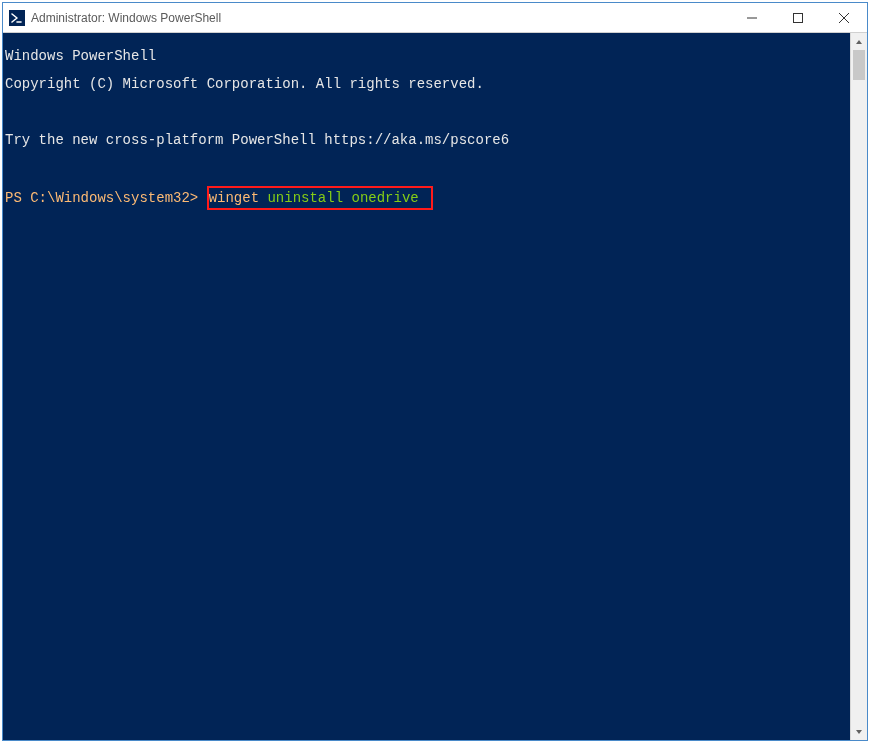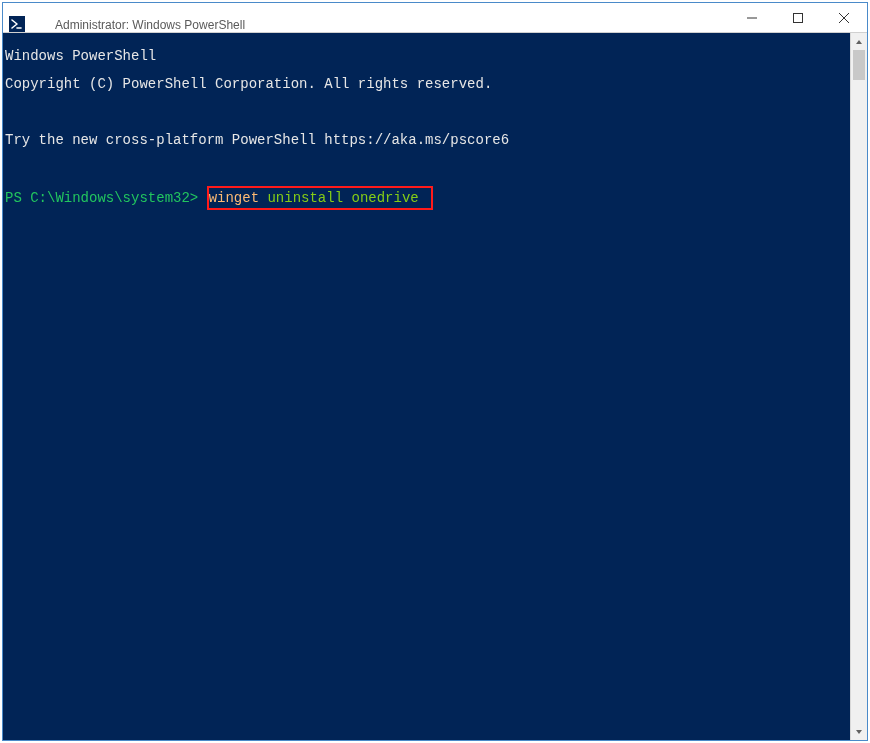--- a/index.html
+++ b/index.html
@@ -14,24 +14,23 @@
     width:866px; height:739px;
     margin:2px;
     border:1px solid #4a8ac9;
     display:flex; flex-direction:column;
     background:#fff;
   }
   
   .titlebar {
     height:30px;
     background:#fff;
-    display:flex; align-items:flex-end;
+    display:flex; align-items:center;
     padding-left:6px;
     border-bottom:1px solid #d0d0d0;
-    gap:24px;
   }
   .app-icon {
     width:16px; height:16px;
     margin-right:6px;
     flex:0 0 auto;
   }
   .title-text {
     font-size:12px;
     color:#5a5a5a;
     flex:0 0 auto;
@@ -59,21 +58,21 @@
     color:#e6e6e6;
     font-family: Consolas, "SimSun", "NSimSun", "Courier New", monospace;
     font-size:14px;
     line-height:14px;
     padding:2px 0 0 2px;
     white-space:pre;
     overflow:hidden;
     position:relative;
   }
   .line { height:14px; }
-  .prompt { color:#22c55e; }
+  .prompt { color:#fdba74; }
   .highlight-box {
     display:inline-block;
     border:2px solid #ff1a1a;
     padding:3px 4px 3px 0;
     margin-top:-3px;
     margin-bottom:-3px;
     line-height:14px;
   }
   .yellow { color:#fdba74; }
   .white { color:#84cc16; }
@@ -135,21 +134,21 @@
             <line x1="0" y1="0" x2="10" y2="10" stroke="#333" stroke-width="1"></line>
             <line x1="10" y1="0" x2="0" y2="10" stroke="#333" stroke-width="1"></line>
           </svg>
       </div>
     </div>
   </div>
 
   <div class="client">
     <div class="terminal">
 <div class="line">Windows PowerShell</div>
-<div class="line">Copyright (C) PowerShell Corporation. All rights reserved.</div>
+<div class="line">Copyright (C) Microsoft Corporation. All rights reserved.</div>
 <div class="line"></div>
 <div class="line">Try the new cross-platform PowerShell https://aka.ms/pscore6</div>
 <div class="line"></div>
 <div class="line"><span class="prompt">PS C:\Windows\system32&gt; </span><span class="highlight-box"><span class="yellow">winget</span><span class="white"> uninstall onedrive</span><span class="cursor"></span></span></div>
     </div>
 
     <div class="scrollbar">
       <div class="sb-btn">
         <svg width="8" height="8" viewBox="0 0 8 8">
             <path d="M4 2 L7 6 L1 6 Z" fill="#606060"></path>

